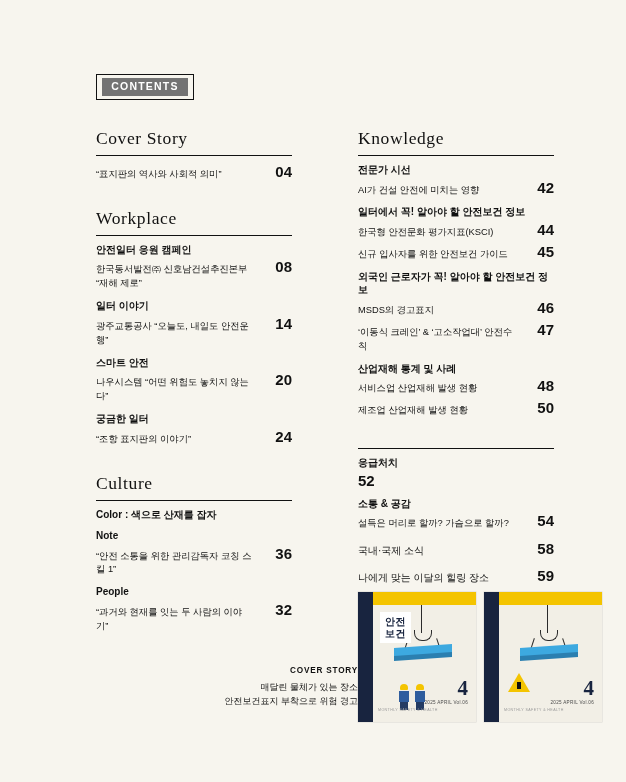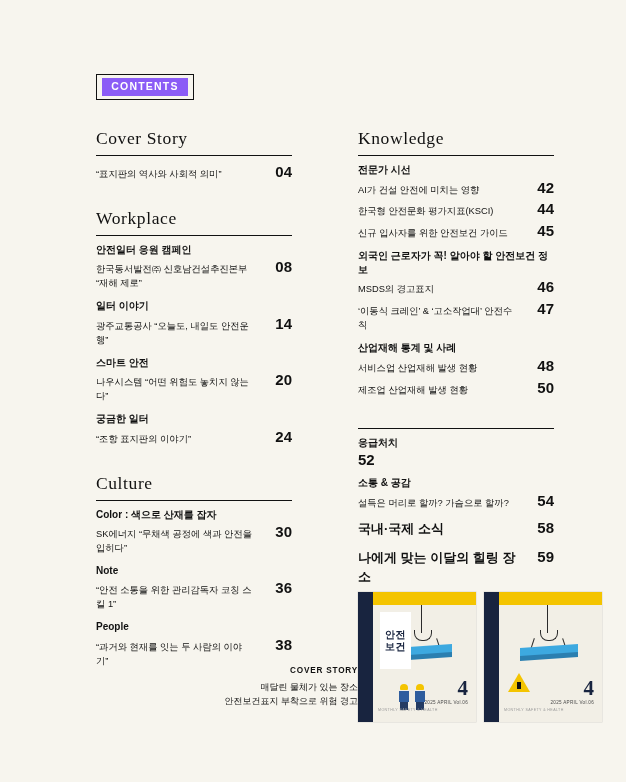--- a/index.html
+++ b/index.html
@@ -28,21 +28,21 @@
     left: 96px;
     top: 74px;
     width: 96px;
     height: 24px;
     border: 1.6px solid #111;
     display: flex;
     align-items: center;
     justify-content: center;
   }
   .contents-badge .inner {
-    background: #8b5cf6;
+    background: #737373;
     color: #fff;
     font-size: 10.5px;
     font-weight: bold;
     letter-spacing: 1.2px;
     padding: 3px 9px 4px 9px;
     line-height: 1;
   }
 
   
   .col {
@@ -82,21 +82,21 @@
     justify-content: space-between;
     gap: 21px;
     margin: 2px 0 3px 0;
   }
   .row .t {
     font-size: 9.3px;
     line-height: 1.5;
     color: #111;
     flex: 1 1 auto;
   }
-  .row .t.bold { font-weight: bold; font-size: 13px; }
+  .row .t.bold { font-weight: normal; font-size: 10px; }
   .row .p {
     font-size: 15px;
     font-weight: bold;
     color: #111;
     flex: 0 0 auto;
     min-width: 14px;
     text-align: right;
   }
 
   
@@ -193,21 +193,21 @@
     background: #2b2b2b;
   }
   .cover .sling-l { left: 48px; transform: rotate(18deg); }
   .cover .sling-r { left: 80px; transform: rotate(-18deg); }
 
   .cover .title-box {
     position: absolute;
     left: 22px;
     top: 20px;
     background: #fff;
-    padding: 17px 5px;
+    padding: 4px 5px;
     line-height: 1.15;
   }
   .cover .title-box span {
     display: block;
     font-size: 10px;
     font-weight: bold;
     color: #18243f;
     letter-spacing: 0.5px;
   }
 
@@ -335,51 +335,48 @@
         <div class="t">“조항 표지판의 이야기”</div>
         <div class="p">24</div>
       </div>
     </div>
 
     <div class="sec">
       <h2 class="sec-title">Culture</h2>
       <div class="rule"></div>
 
       <div class="kicker first">Color : 색으로 산재를 잡자</div>
-      <div class="row">
-        <div class="t">SK에너지 “무채색 공정에 색과 안전을 입히다”</div>
-        <div class="p">30</div>
-      </div>
 
       <div class="kicker">Note</div>
       <div class="row">
         <div class="t">“안전 소통을 위한 관리감독자 코칭 스킬 1”</div>
         <div class="p">36</div>
       </div>
 
       <div class="kicker">People</div>
       <div class="row">
         <div class="t">“과거와 현재를 잇는 두 사람의 이야기”</div>
-        <div class="p">38</div>
+        <div class="p">32</div>
       </div>
     </div>
   </div>
 
   <div class="col col-right">
 
     <div class="sec">
       <h2 class="sec-title">Knowledge</h2>
       <div class="rule"></div>
 
       <div class="kicker first">전문가 시선</div>
       <div class="row">
         <div class="t">AI가 건설 안전에 미치는 영향</div>
         <div class="p">42</div>
       </div>
 
+      <div class="kicker">일터에서 꼭! 알아야 할 안전보건 정보</div>
       <div class="row">
         <div class="t">한국형 안전문화 평가지표(KSCI)</div>
         <div class="p">44</div>
       </div>
       <div class="row">
         <div class="t">신규 입사자를 위한 안전보건 가이드</div>
         <div class="p">45</div>
       </div>
 
       <div class="kicker">외국인 근로자가 꼭! 알아야 할 안전보건 정보</div>

